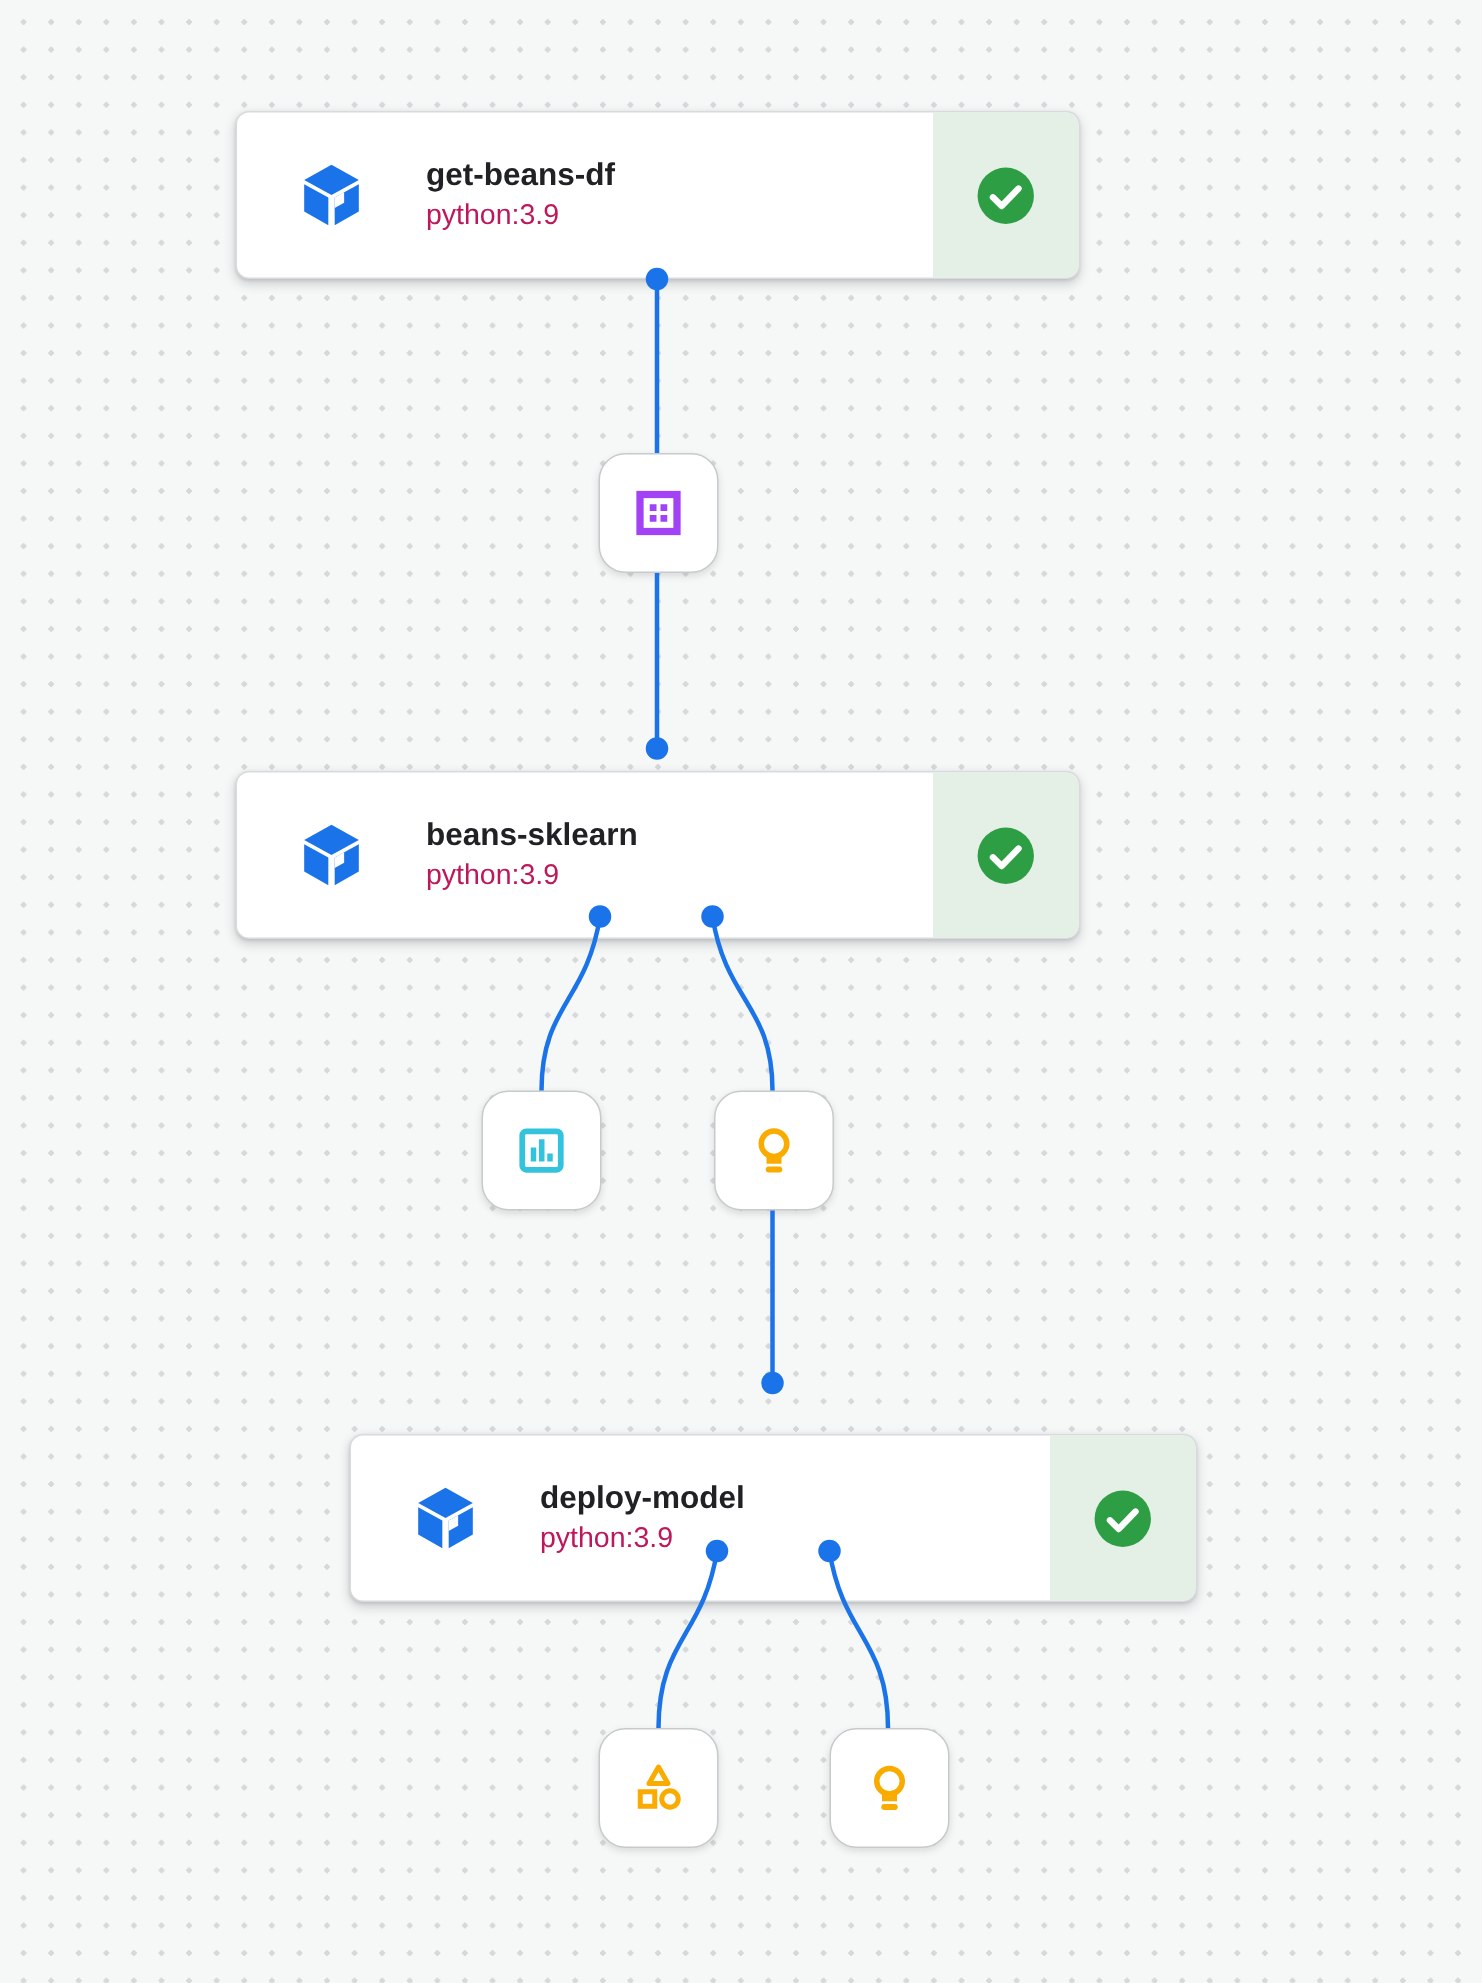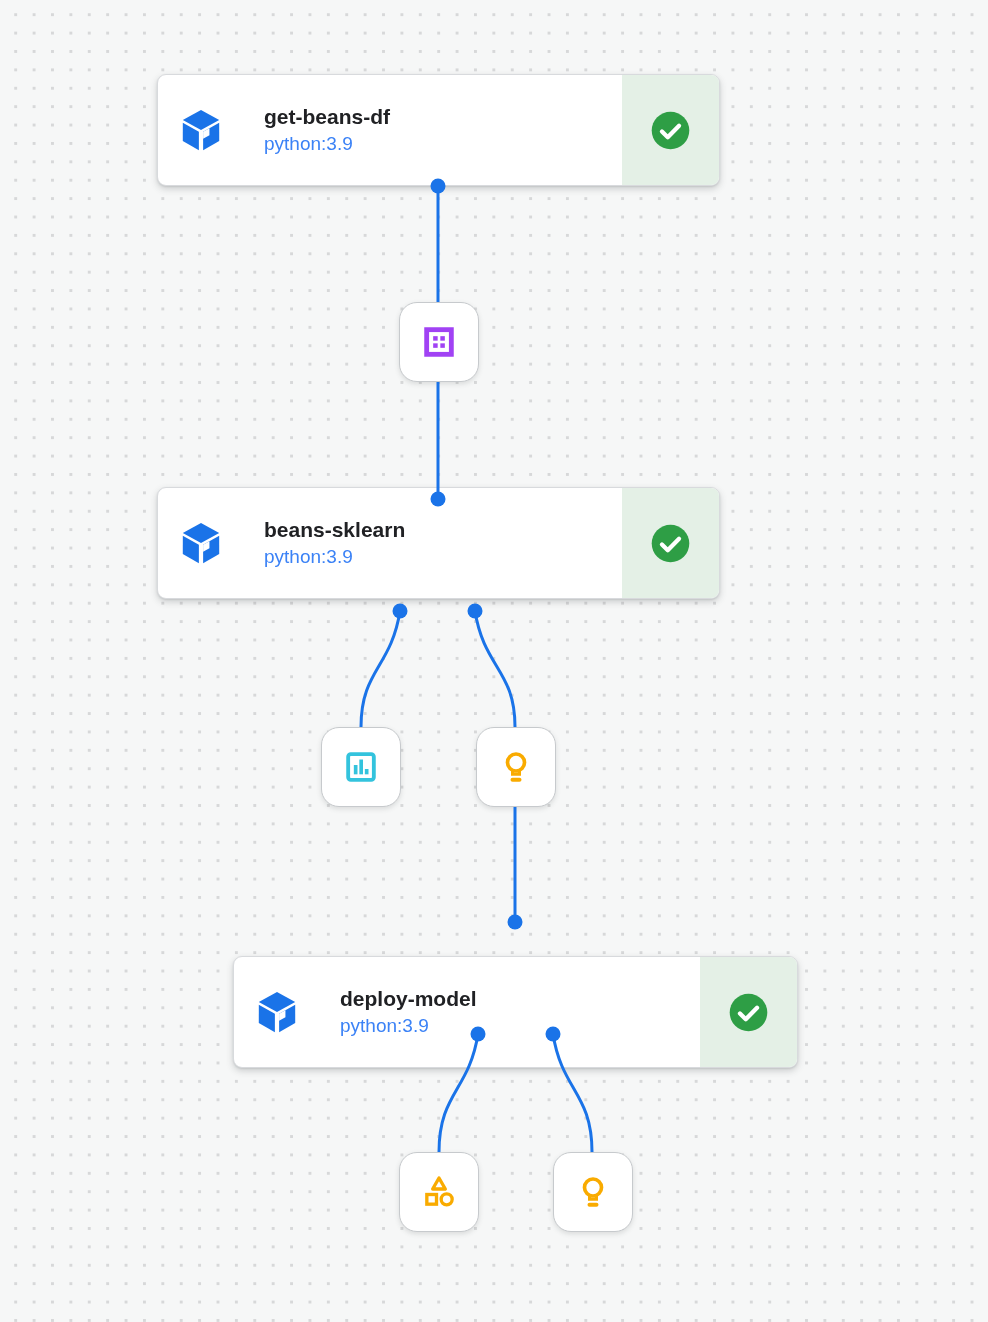--- a/index.html
+++ b/index.html
@@ -30,35 +30,35 @@
     display: flex;
     align-items: stretch;
     overflow: hidden;
     z-index: 2;
     cursor: pointer;
   }
   .task-main {
     flex: 1;
     display: flex;
     align-items: center;
-    padding-left: 20px;
+    padding-left: 40px;
   }
   .cube-icon { width: 46px; height: 46px; flex: none; display: block; }
   .task-text { margin-left: 40px; }
   .task-title {
     font-size: 21px;
     font-weight: 700;
     color: #202124;
     line-height: 1.2;
     margin-bottom: 4px;
   }
   .task-subtitle {
     font-size: 19px;
     font-weight: 400;
-    color: #3b82f6;
+    color: #be185d;
     line-height: 1.2;
   }
   .task-status {
     width: 97px;
     flex: none;
     background: #e4f0e6;
     display: flex;
     align-items: center;
     justify-content: center;
   }
@@ -96,21 +96,21 @@
     </div>
   </div>
   <div class="task-status">
     <svg class="check-badge" viewBox="0 0 24 24">
       <circle cx="12" cy="12" r="11" fill="#2e9e45"></circle>
       <path d="M7 12.6 L10.4 16 L17 9.2" fill="none" stroke="#ffffff" stroke-width="2.5" stroke-linecap="round" stroke-linejoin="round"></path>
     </svg>
   </div>
 </div>
 
-<div class="task-card" style="left:157px; top:487px; width:563px;">
+<div class="task-card" style="left:157px; top:514px; width:563px;">
   <div class="task-main">
     <svg class="cube-icon" viewBox="0 0 48 48">
       <polygon points="24,3 43,13.5 24,24 5,13.5" fill="#1a73e8"></polygon>
       <polygon points="5,16.5 21.8,25.8 21.8,45 5,35.5" fill="#1a73e8"></polygon>
       <polygon points="43,16.5 26.2,25.8 26.2,45 43,35.5" fill="#1a73e8"></polygon>
       <polygon points="26.2,25.8 32.8,22.1 32.8,29.4 26.2,33.1" fill="#ffffff"></polygon>
     </svg>
     <div class="task-text">
       <div class="task-title">beans-sklearn</div>
       <div class="task-subtitle">python:3.9</div>

